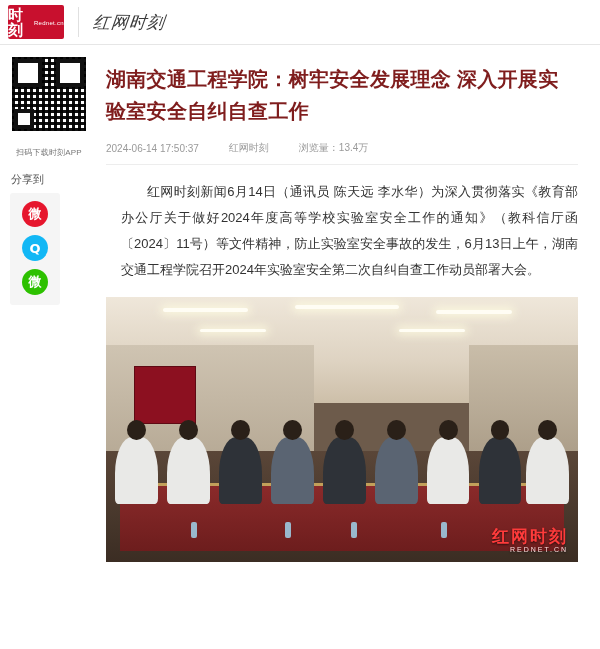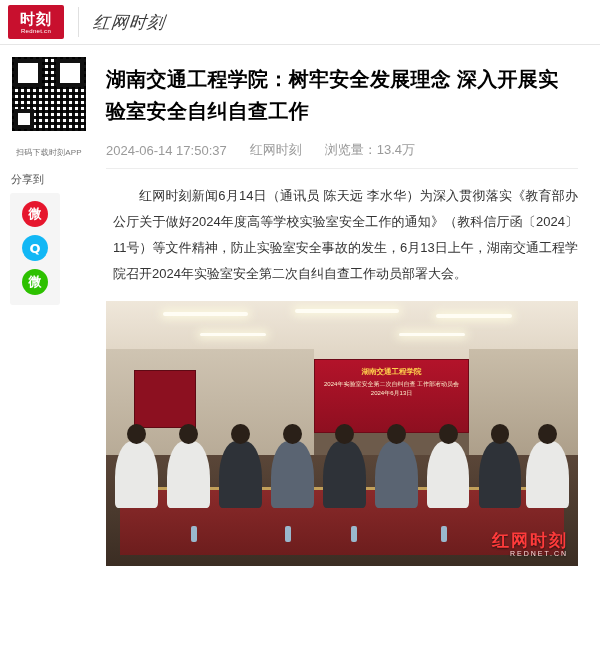--- a/index.html
+++ b/index.html
@@ -23,21 +23,21 @@
     padding: 0 0 0 8px;
     position: relative;
   }
   .logo-block {
     width: 56px;
     height: 34px;
     background: #c8102e;
     color: #fff;
     border-radius: 2px;
     display: flex;
-    flex-direction: column;
+    flex-direction: row;
     align-items: center;
     justify-content: center;
     line-height: 1;
   }
   .logo-cn {
     font-size: 15px;
     font-weight: bold;
     letter-spacing: 1px;
   }
   .logo-en {
@@ -132,40 +132,40 @@
   
   .article {
     flex: 1 1 auto;
     padding: 18px 22px 0 10px;
     min-width: 0;
   }
   .title {
     font-size: 20px;
     line-height: 32px;
     font-weight: bold;
-    color: #000000;
+    color: #7f1d1d;
     margin: 0 0 14px 0;
     letter-spacing: 0.3px;
   }
   .meta {
-    font-size: 13px;
+    font-size: 10px;
     color: #9a9a9a;
     border-bottom: 1px solid #ededed;
     padding-bottom: 9px;
     margin-bottom: 14px;
     display: flex;
-    gap: 23px;
+    gap: 30px;
     align-items: center;
   }
   .para {
     font-size: 13px;
     line-height: 26px;
     color: #333;
     text-align: justify;
-    margin: 0 0 14px 7px;
+    margin: 0 0 14px 15px;
     text-indent: 2em;
   }
 
   
   .photo {
     position: relative;
     width: 100%;
     height: 265px;
     margin-top: 4px;
     overflow: hidden;
@@ -316,26 +316,20 @@
       <div class="ph-light" style="left:12%;top:4%;width:18%;height:4px;"></div>
       <div class="ph-light" style="left:40%;top:3%;width:22%;height:4px;"></div>
       <div class="ph-light" style="left:70%;top:5%;width:16%;height:4px;"></div>
       <div class="ph-light" style="left:20%;top:12%;width:14%;height:3px;"></div>
       <div class="ph-light" style="left:62%;top:12%;width:14%;height:3px;"></div>
 
       <div class="ph-wall-left"></div>
       <div class="ph-wall-right"></div>
       <div class="ph-poster"></div>
 
-      <div class="ph-banner">
-        <div class="b1">湖南交通工程学院</div>
-        <div class="b2">2024年实验室安全第二次自纠自查
-工作部署动员会</div>
-        <div class="b2">2024年6月13日</div>
-      </div>
 
       <div class="ph-floor"></div>
       <div class="ph-table"></div>
 
       <div class="ph-person white" style="left:2%;">
           <div class="ph-head"></div>
         </div>
       <div class="ph-person white" style="left:13%;">
           <div class="ph-head"></div>
         </div>

